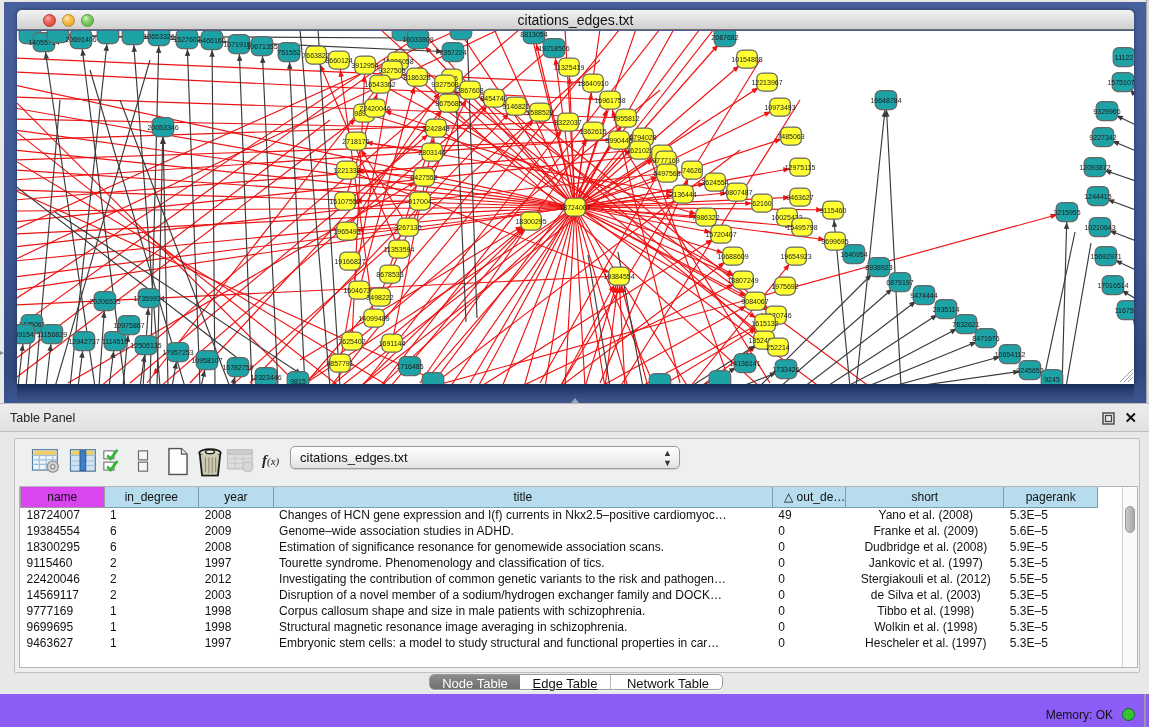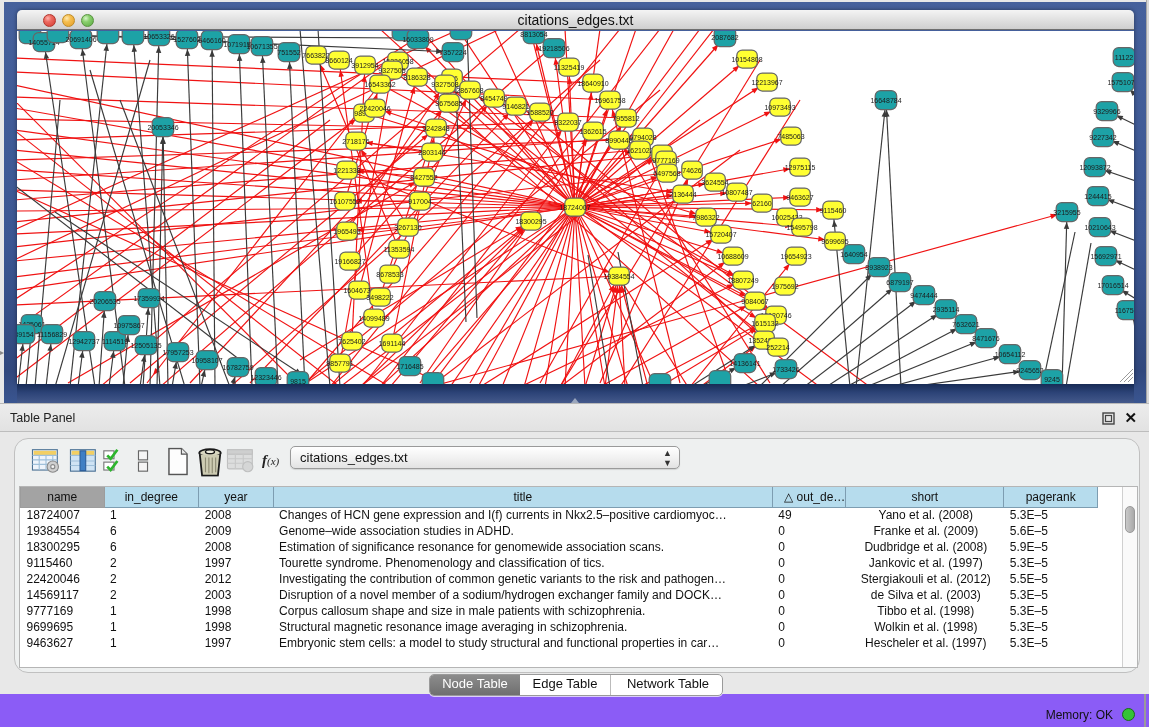--- a/index.html
+++ b/index.html
@@ -22,41 +22,41 @@
 .rightstrip { position:absolute; right:0; top:0; width:3px; height:403px; background:#d8d8d8; border-left:1px solid #a5a5a5; }
 .lefttick { position:absolute; left:0px; top:346px; width:4px; height:14px; background:#e8e8e8; color:#888; font-size:8px; line-height:14px; }
 
 .tp-header { position:absolute; left:0; top:403px; width:1149px; height:29px;
   background:linear-gradient(180deg,#ececec,#e2e2e2); border-top:1px solid #b9b9b9; border-bottom:1px solid #bdbdbd;text-align:center; }
 .tp-header .cap { position:absolute; left:10px; top:7px; font-size:12.5px; color:#222; }
 .tp-float { position:absolute; right:34px; top:8px; width:13px; height:13px; }
 .tp-x { position:absolute; right:12px; top:5px; font-size:15px; font-weight:bold; color:#111; }
 .tp-body { position:absolute; left:0; top:432px; width:1149px; height:295px; background:#e8e8e8; }
 .toolbox { position:absolute; left:14px; top:6px; width:1126px; height:235px; background:#eef0f0;
-  border:1px solid #c0c0c0; border-radius:14px; }
+  border:1px solid #c0c0c0; border-radius:2px; }
 .toolbar { position:absolute; left:0; top:0; width:100%; height:46px; }
 .ticon { position:absolute; top:10px; }
 .toolbar svg.ticon { transform:scale(1.13); transform-origin:50% 50%; }
 .combo { position:absolute; left:275px; top:7px; width:390px; height:23px; border:1px solid #9a9a9a; border-radius:5px;
   background:linear-gradient(180deg,#ffffff,#efefef 60%,#e2e2e2); font-size:13px; color:#111; line-height:21px; padding-left:9px;
   box-shadow:0 1px 1px rgba(0,0,0,.12); }
 .combo .arr { position:absolute; right:7px; top:1px; font-size:9px; color:#333; line-height:10px; }
 .grid { position:absolute; left:4px; top:47px; width:1119px; height:182px; background:#fff; border:1px solid #b5b5b5; overflow:hidden; }
 table.tp { border-collapse:collapse; table-layout:fixed; width:1078px; font-size:12px; color:#111; }
 table.tp th { height:20px; font-weight:normal; text-align:center; font-size:12px;
   background:#b6dced; border:1px solid #7d9db1; border-top:none; }
-table.tp th.first { background:#a3a3a3; border:1px solid #9c9c9c; border-top:none; }
+table.tp th.first { background:#d946ef; border:1px solid #9c9c9c; border-top:none; }
 table.tp td { height:16px; padding:0 4px 0 6px; white-space:nowrap; overflow:hidden; }
 .c1{width:83px;} .c2{width:94px;} .c3{width:74px;} .c4{width:496px;} .c5{width:73px;} .c6{width:157px;} .c7{width:93px;}
 td.c6 { text-align:center; }
 .vsb { position:absolute; right:0px; top:0px; width:15px; height:180px; background:#fafafa; border-left:1px solid #d0d0d0; }
 .vsb .thumb { position:absolute; left:2px; top:19px; width:10px; height:27px; border-radius:6px;
   background:linear-gradient(90deg,#c9c9c9,#a9a9a9); border:1px solid #999; }
 
-.tabs { position:absolute; left:429px; top:242px; z-index:5; width:294px; height:22px; border:1px solid #9a9a9a; border-radius:5px;
+.tabs { position:absolute; left:429px; top:242px; z-index:5; width:294px; height:16px; border:1px solid #9a9a9a; border-radius:5px;
   background:#fff; box-shadow:0 1px 0 rgba(255,255,255,.7); font-size:13px; }
 .tabs .seg { position:absolute; top:0; height:100%; line-height:18px; text-align:center; color:#111; }
 .tabs .seg.sel { background:linear-gradient(180deg,#8c8c8c,#6f6f6f); color:#fff; border-radius:4px 0 0 4px; }
 .statusbar { position:absolute; left:0; top:694px; width:1149px; height:33px; background:#8b5cf6; }
 .mem { position:absolute; right:36px; top:14px; font-size:12px; color:#111; }
 .dot { position:absolute; right:14px; top:14px; width:13px; height:13px; border-radius:50%; background:#35c335; border:1.5px solid #1c661c; }
 .rightline { position:absolute; right:3px; top:694px; width:2px; height:33px; background:#9a9a9a; }
 svg text { font-family:"Liberation Sans",sans-serif; }
 </style></head>
 <body>
@@ -856,20 +856,20 @@
             </tr>
       </tbody>
         </table>
       <div class="vsb">
           <div class="thumb"></div>
         </div>
     </div>
   </div>
   <div class="tabs">
     <div class="seg sel" style="left:0;width:90px;">Node Table</div>
-    <div class="seg" style="left:90px;width:91px;border-right:1px solid #bbb;">Edge Table</div>
+    <div class="seg" style="left:90px;width:91px;border-right:1px solid #bbb;text-decoration:underline;">Edge Table</div>
     <div class="seg" style="left:182px;width:112px;">Network Table</div>
   </div>
 </div>
 <div class="statusbar">
   <div class="mem">Memory: OK</div>
   <div class="dot"></div>
 </div>
 <div class="rightline"></div>
 </body></html>

